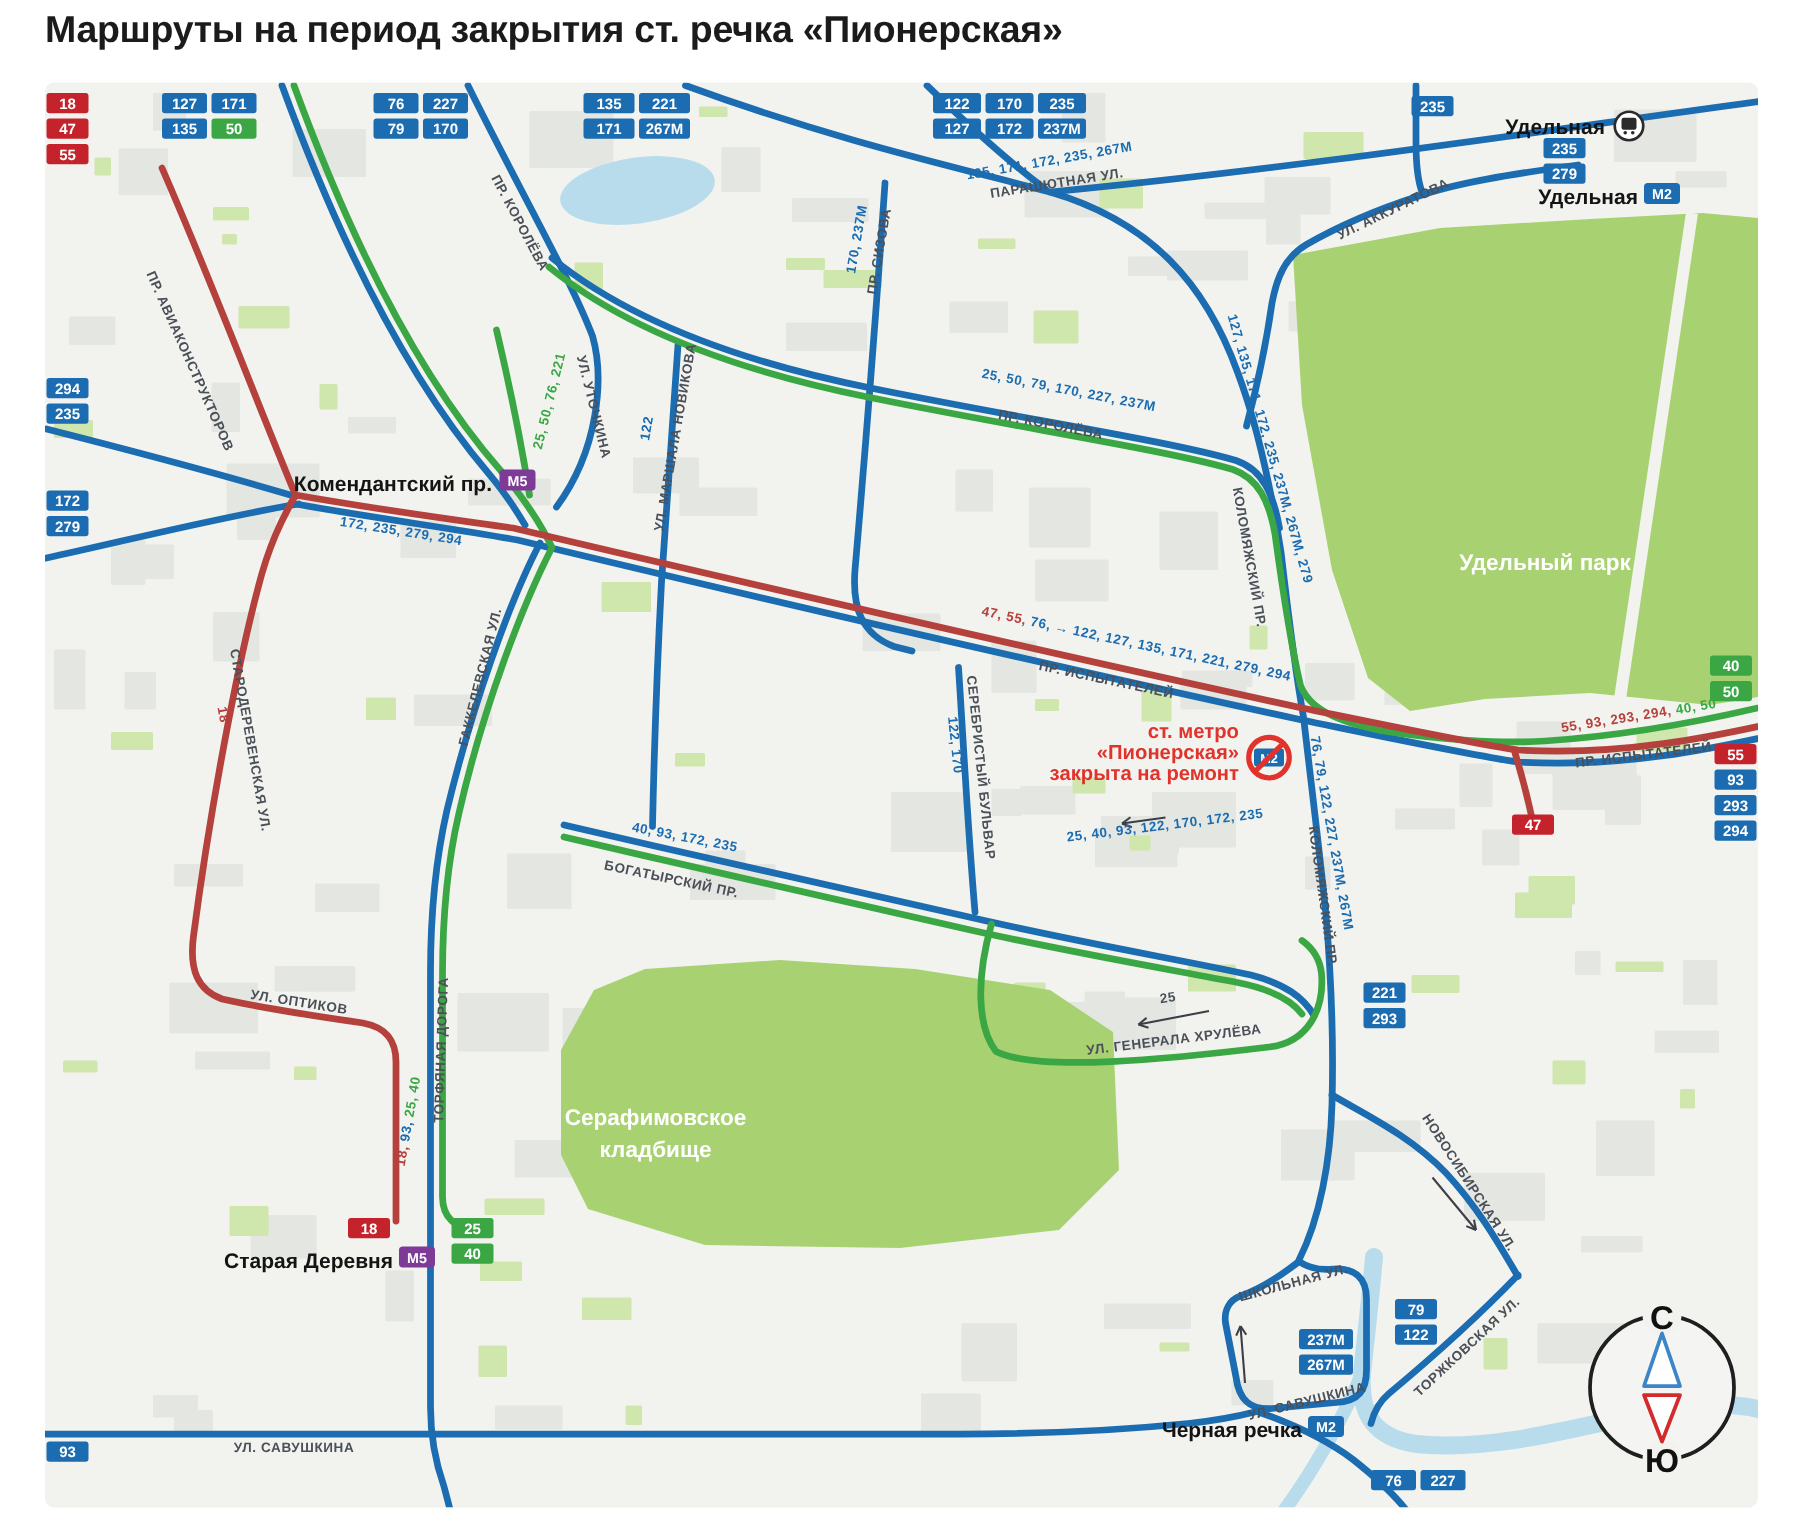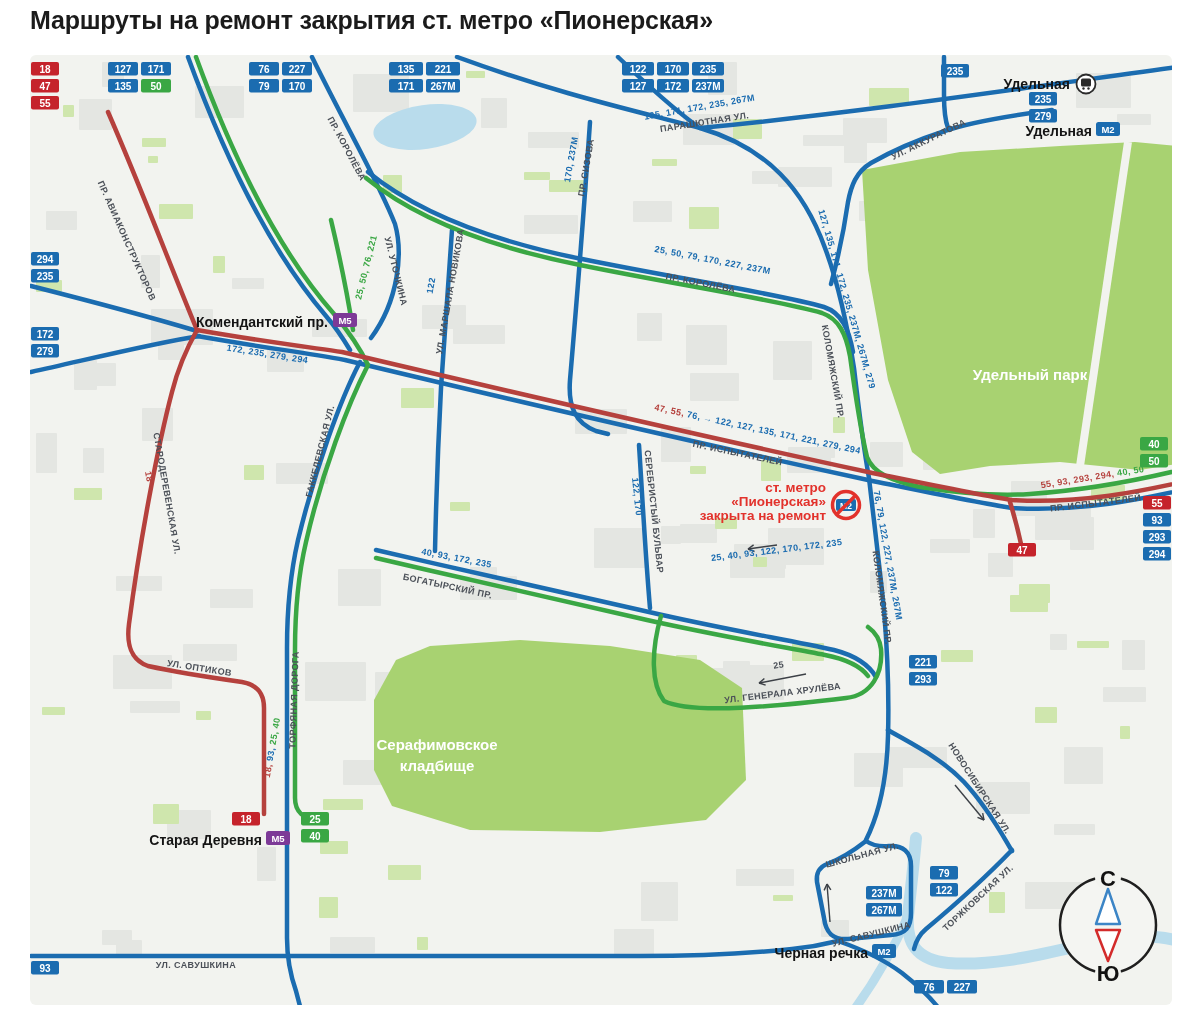--- a/index.html
+++ b/index.html
@@ -9,21 +9,21 @@
     font-weight:bold;color:#1b1b1b;letter-spacing:-0.2px;}
   .map{position:absolute;left:30px;top:55px;width:1142px;height:950px;
     background:#f2f3ef;border-radius:6px;overflow:hidden;}
   svg{display:block;}
   text{font-family:"Liberation Sans",sans-serif;}
 </style>
 </head>
 <body>
 
 <div class="page">
-  <h1 class="title">Маршруты на ремонт закрытия ст. метро «Пионерская»</h1>
+  <h1 class="title">Маршруты на период закрытия ст. речка «Пионерская»</h1>
 
   <div class="map">
     <svg width="1142" height="950" viewBox="30 55 1142 950">
 
       <g id="texture-layer">
           <rect x="686" y="325" width="41" height="40" rx="1" fill="#e4e6e2"></rect>
           <rect x="768" y="528" width="56" height="37" rx="1" fill="#e4e6e2"></rect>
           <rect x="116" y="940" width="26" height="16" rx="1" fill="#e4e6e2"></rect>
           <rect x="1117" y="114" width="34" height="11" rx="1" fill="#e4e6e2"></rect>
           <rect x="113" y="655" width="59" height="34" rx="1" fill="#e4e6e2"></rect>

